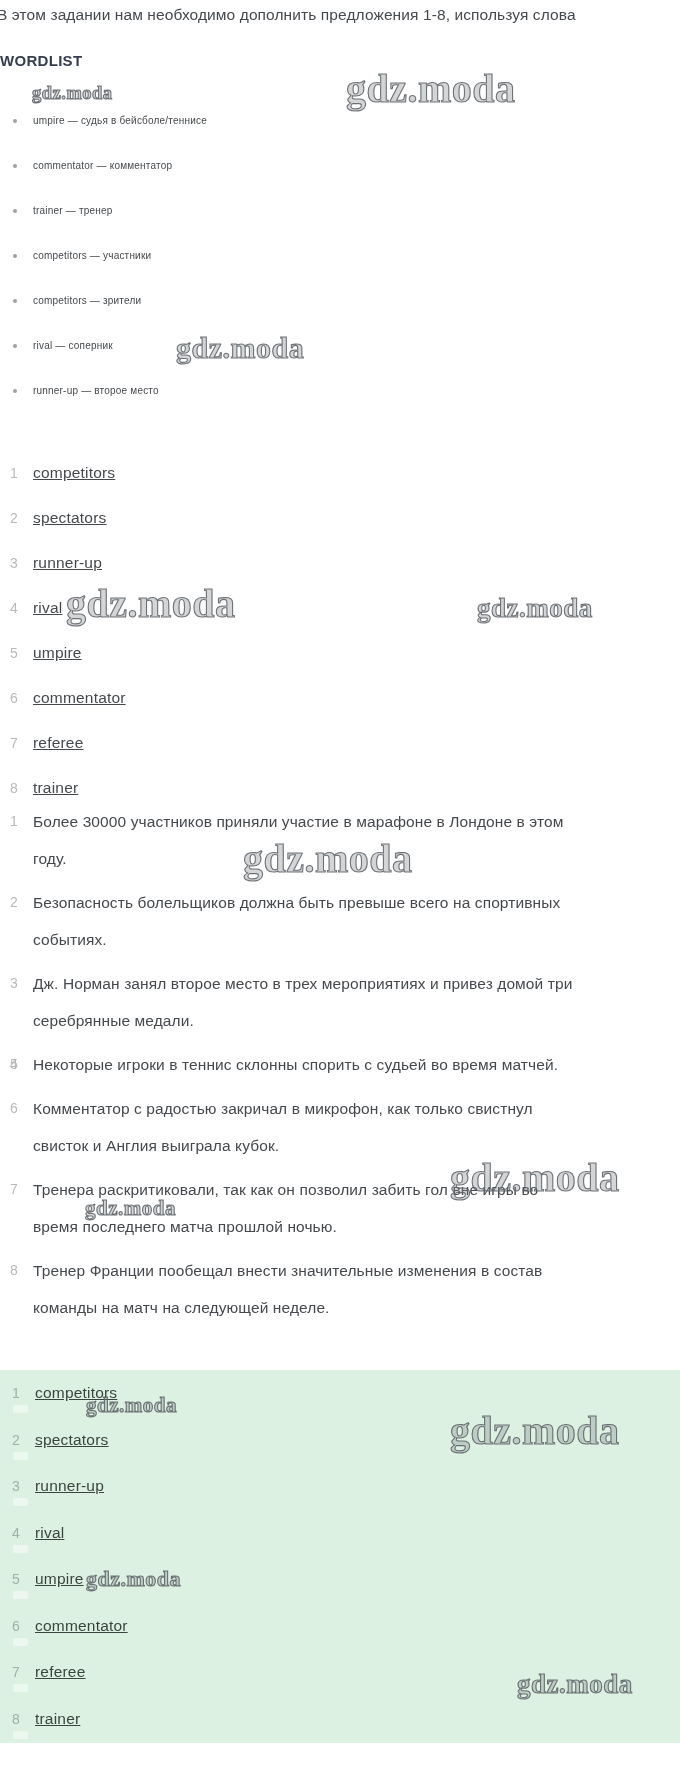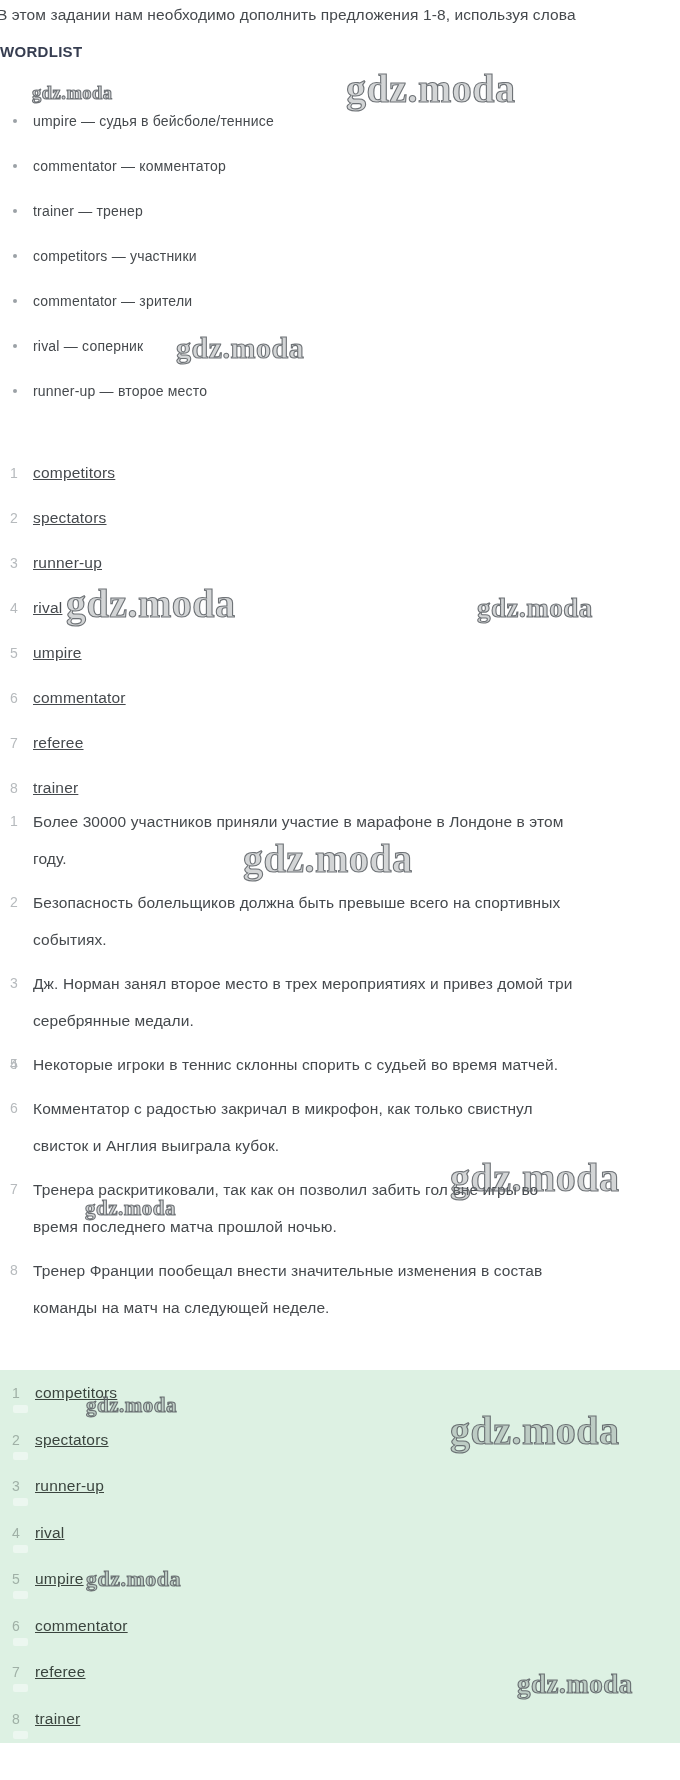--- a/index.html
+++ b/index.html
@@ -6,28 +6,28 @@
   .page {
     position:relative; width:680px; height:1780px; overflow:hidden;
     background:#ffffff; font-family:"Liberation Sans", sans-serif;
     color:var(--text, #45494d);
   }
   .intro {
     position:absolute; top:6px; left:-3px; width:692px; margin:0;
     font-size:15.5px; letter-spacing:0.1px; white-space:nowrap;
   }
   .wordlist-title {
-    position:absolute; top:43px; left:0; margin:0;
+    position:absolute; top:52px; left:0; margin:0;
     font-size:15px; font-weight:bold; color:#363d50; letter-spacing:0.3px;
   }
   ul, ol { list-style:none; }
   .wordlist { position:absolute; top:98px; left:0; width:680px; margin:0; padding:0; }
   .wordlist li { height:45px; display:flex; align-items:center; }
   .bullet { width:4px; height:4px; border-radius:50%; background:#9ba1a6; margin-left:13px; margin-right:16px; flex:none; }
-  .wl-text { font-size:14px; letter-spacing:0.2px; }
+  .wl-text { font-size:10px; letter-spacing:0.2px; }
 
   .num-list { position:absolute; left:0; width:680px; margin:0; padding:0; }
   .answers { top:450px; }
   .num-item { height:45px; display:flex; align-items:center; padding-left:10px; }
   .num { width:23px; flex:none; font-size:14px; color:var(--num, #b6babd); }
   .word { font-size:15.5px; letter-spacing:0.2px;text-decoration:underline; }
 
   .trans-list { position:absolute; top:803px; left:0; width:662px; margin:0; padding:0; }
   .trans-item { position:relative; padding-left:33px; margin:0 0 7px 0; line-height:37px; }
   .trans-item .num { position:absolute; left:10px; top:0; width:auto; }
@@ -76,21 +76,21 @@
         <span class="wl-text">trainer — тренер</span>
       </li>
 
       <li>
         <span class="bullet"></span>
         <span class="wl-text">competitors — участники</span>
       </li>
 
       <li>
         <span class="bullet"></span>
-        <span class="wl-text">commentator — зрители</span>
+        <span class="wl-text">competitors — зрители</span>
       </li>
 
       <li>
         <span class="bullet"></span>
         <span class="wl-text">rival — соперник</span>
       </li>
 
       <li>
         <span class="bullet"></span>
         <span class="wl-text">runner-up — второе место</span>

